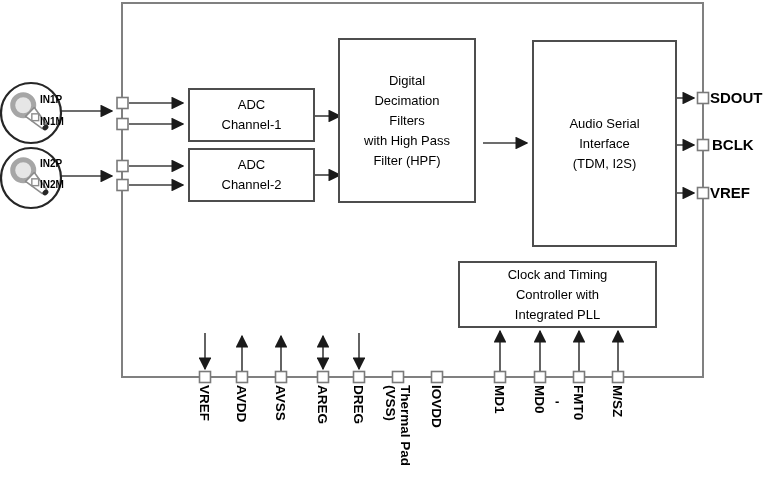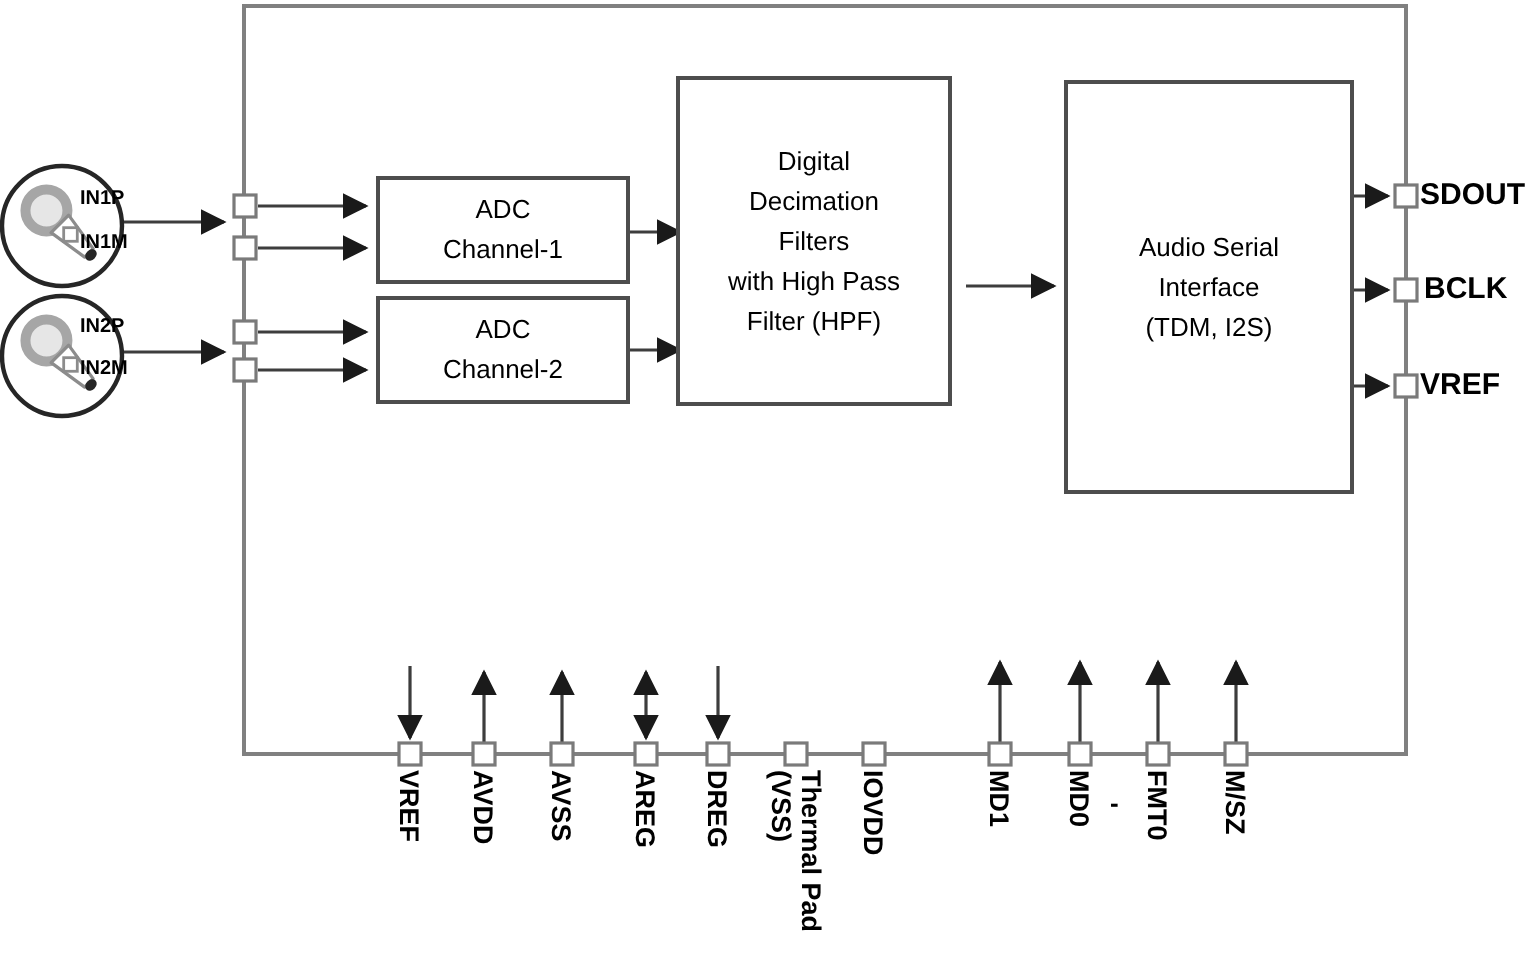--- a/index.html
+++ b/index.html
@@ -114,20 +114,25 @@
 Decimation
 Filters
 with High Pass
 Filter (HPF)</span>
   </div>
   <div class="block" style="left:532px;top:40px;width:145px;height:207px">
     <span class="blabel">Audio Serial
 Interface
 (TDM, I2S)</span>
   </div>
+  <div class="block" style="left:458px;top:261px;width:199px;height:67px">
+    <span class="blabel">Clock and Timing
+Controller with
+Integrated PLL</span>
+  </div>
 
   <div class="pinlabel left" style="top:91px">IN1P</div>
   <div class="pinlabel left" style="top:113px">IN1M</div>
   <div class="pinlabel left" style="top:155px">IN2P</div>
   <div class="pinlabel left" style="top:176px">IN2M</div>
 
   <div class="pinlabel right" style="left:710px;top:89px">SDOUT</div>
   <div class="pinlabel right" style="left:712px;top:136px">BCLK</div>
   <div class="pinlabel right" style="left:710px;top:184px">VREF</div>
 

